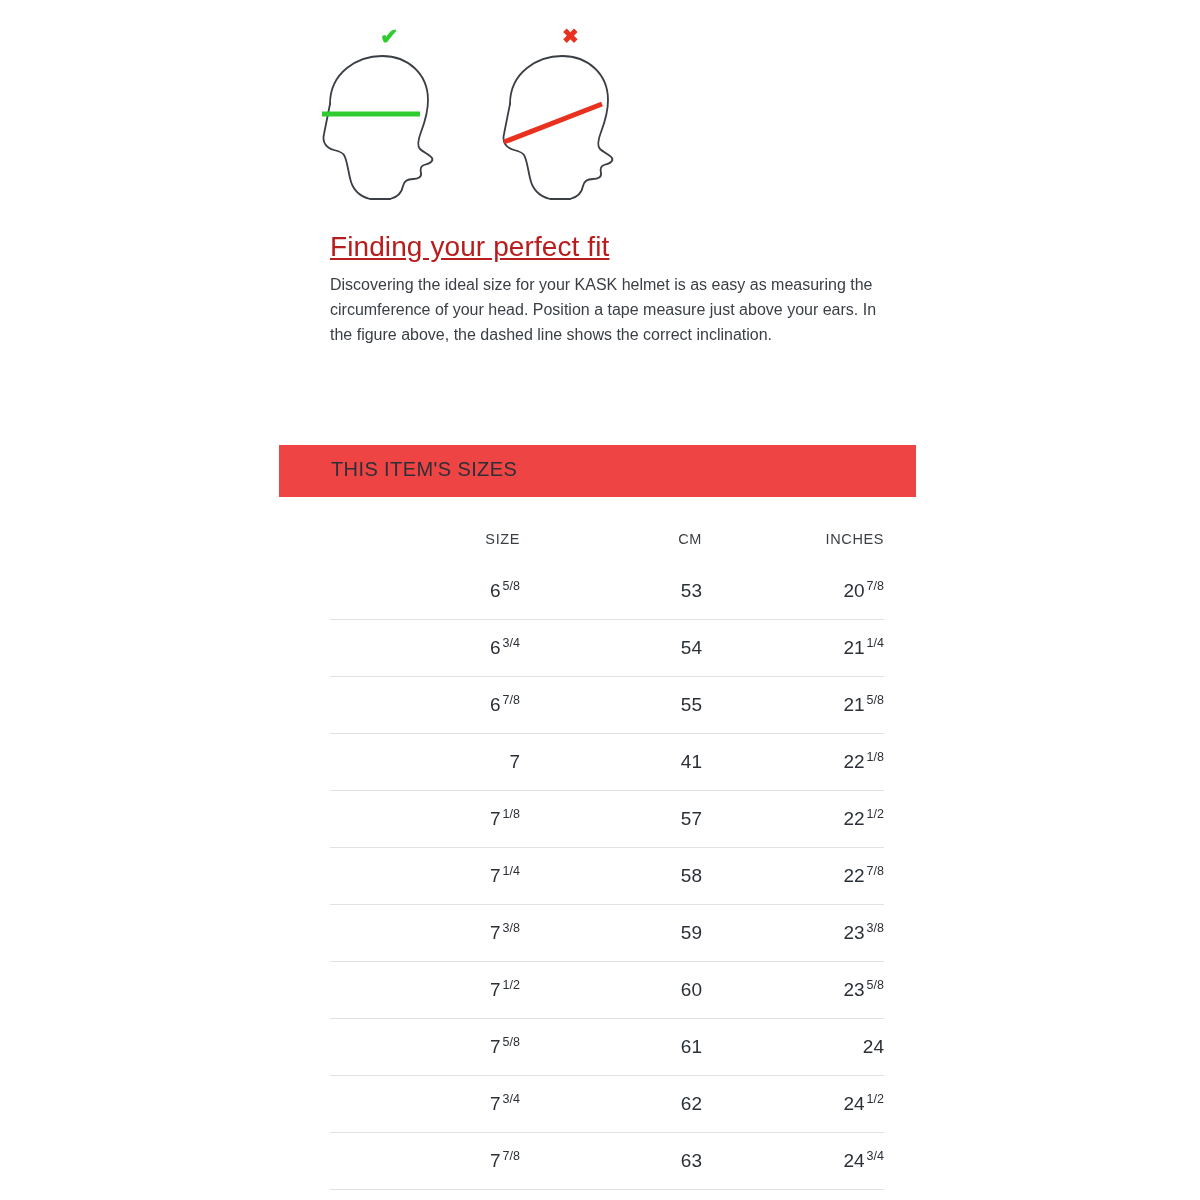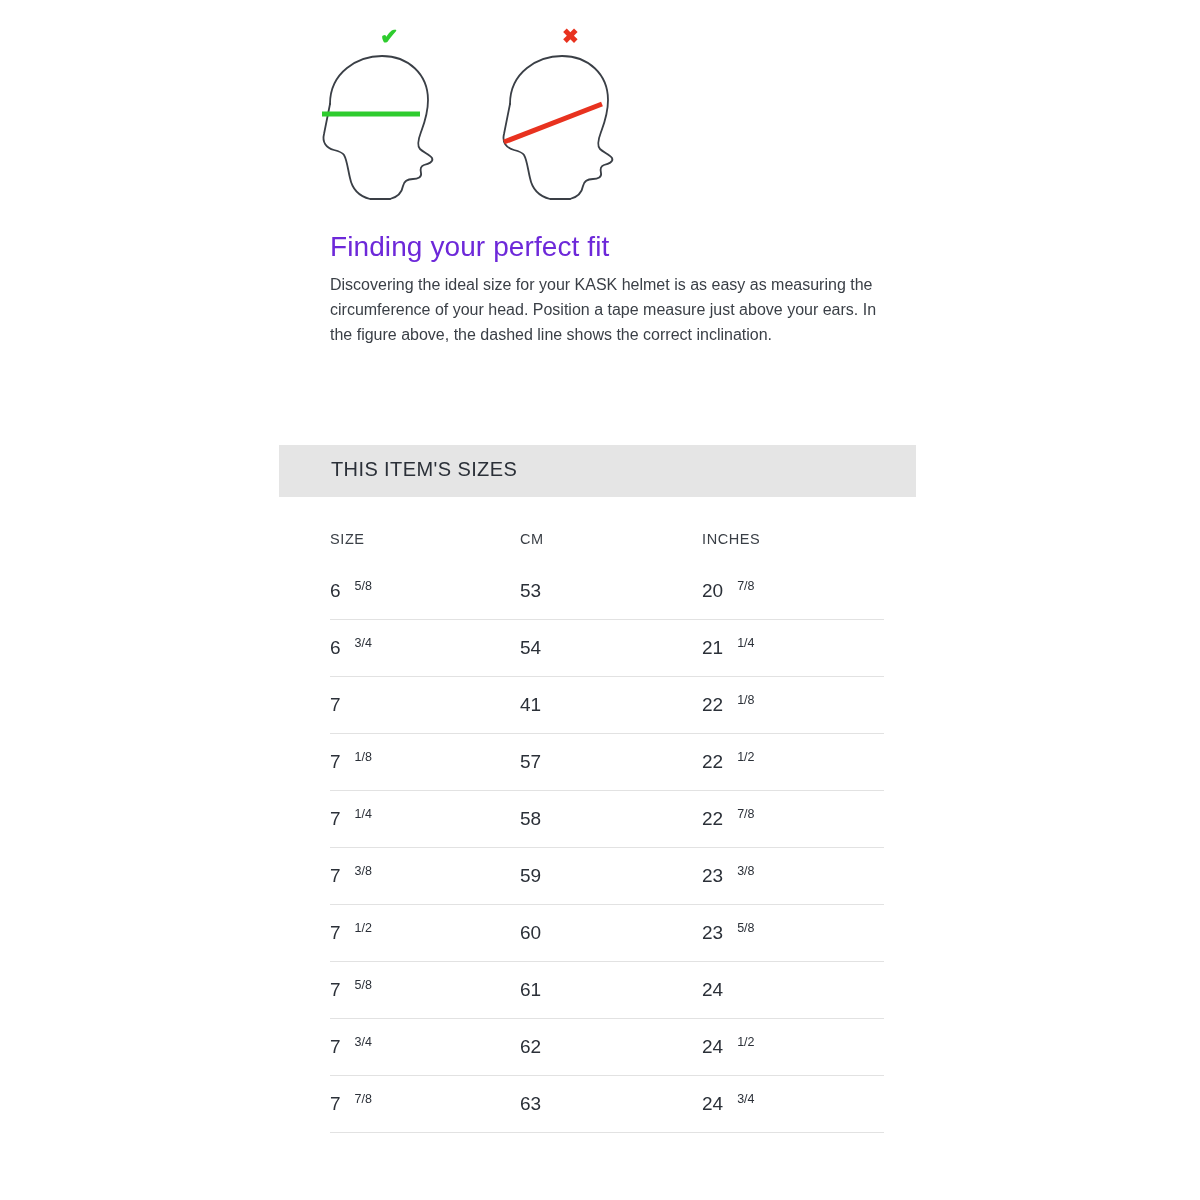--- a/index.html
+++ b/index.html
@@ -53,41 +53,42 @@
     height: 160px;
   }
 
   
   .title {
     position: absolute;
     left: 330px;
     top: 212px;
     font-size: 28px;
     font-weight: normal;
-    color: #6d28d9;
+    color: #b91c1c;
     letter-spacing: 0.1px;
+    text-decoration: underline;
   }
   .intro {
     position: absolute;
     left: 330px;
     top: 256px;
     width: 548px;
     font-size: 16px;
     line-height: 25px;
     color: #3a3f46;
   }
 
   
   .sizes-header {
     position: absolute;
     left: 279px;
     top: 445px;
     width: 637px;
     height: 52px;
-    background: #e5e5e5;
+    background: #ef4444;
   }
   .sizes-header-label {
     position: absolute;
     left: 52px;
     top: 13px;
     font-size: 20px;
     letter-spacing: 0.4px;
     color: #2b3038;
   }
 
@@ -109,29 +110,30 @@
   }
   .trow.head .cell {
     font-size: 14.5px;
     letter-spacing: 0.6px;
     color: #3a3f46;
   }
   .cell {
     font-size: 19px;
     color: #2b3038;
     white-space: nowrap;
+    text-align: right;
   }
   .c-size { width: 190px; }
   .c-cm   { width: 182px; }
   .c-in   { width: 182px; }
 
   .frac {
     font-size: 12.5px;
     vertical-align: super;
-    margin-left: 14px;
+    margin-left: 2px;
     letter-spacing: 0;
   }
 </style>
 </head>
 <body>
 
 <div class="page">
 
   <div class="illustration">
     <div class="mark mark-ok">✔</div>
@@ -205,20 +207,25 @@
           <div class="cell c-size"><span>6</span><span class="frac">5/8</span></div>
           <div class="cell c-cm">53</div>
           <div class="cell c-in"><span>20</span><span class="frac">7/8</span></div>
         </div>
         <div class="trow">
           <div class="cell c-size"><span>6</span><span class="frac">3/4</span></div>
           <div class="cell c-cm">54</div>
           <div class="cell c-in"><span>21</span><span class="frac">1/4</span></div>
         </div>
         <div class="trow">
+          <div class="cell c-size"><span>6</span><span class="frac">7/8</span></div>
+          <div class="cell c-cm">55</div>
+          <div class="cell c-in"><span>21</span><span class="frac">5/8</span></div>
+        </div>
+        <div class="trow">
           <div class="cell c-size"><span>7</span></div>
           <div class="cell c-cm">41</div>
           <div class="cell c-in"><span>22</span><span class="frac">1/8</span></div>
         </div>
         <div class="trow">
           <div class="cell c-size"><span>7</span><span class="frac">1/8</span></div>
           <div class="cell c-cm">57</div>
           <div class="cell c-in"><span>22</span><span class="frac">1/2</span></div>
         </div>
         <div class="trow">

